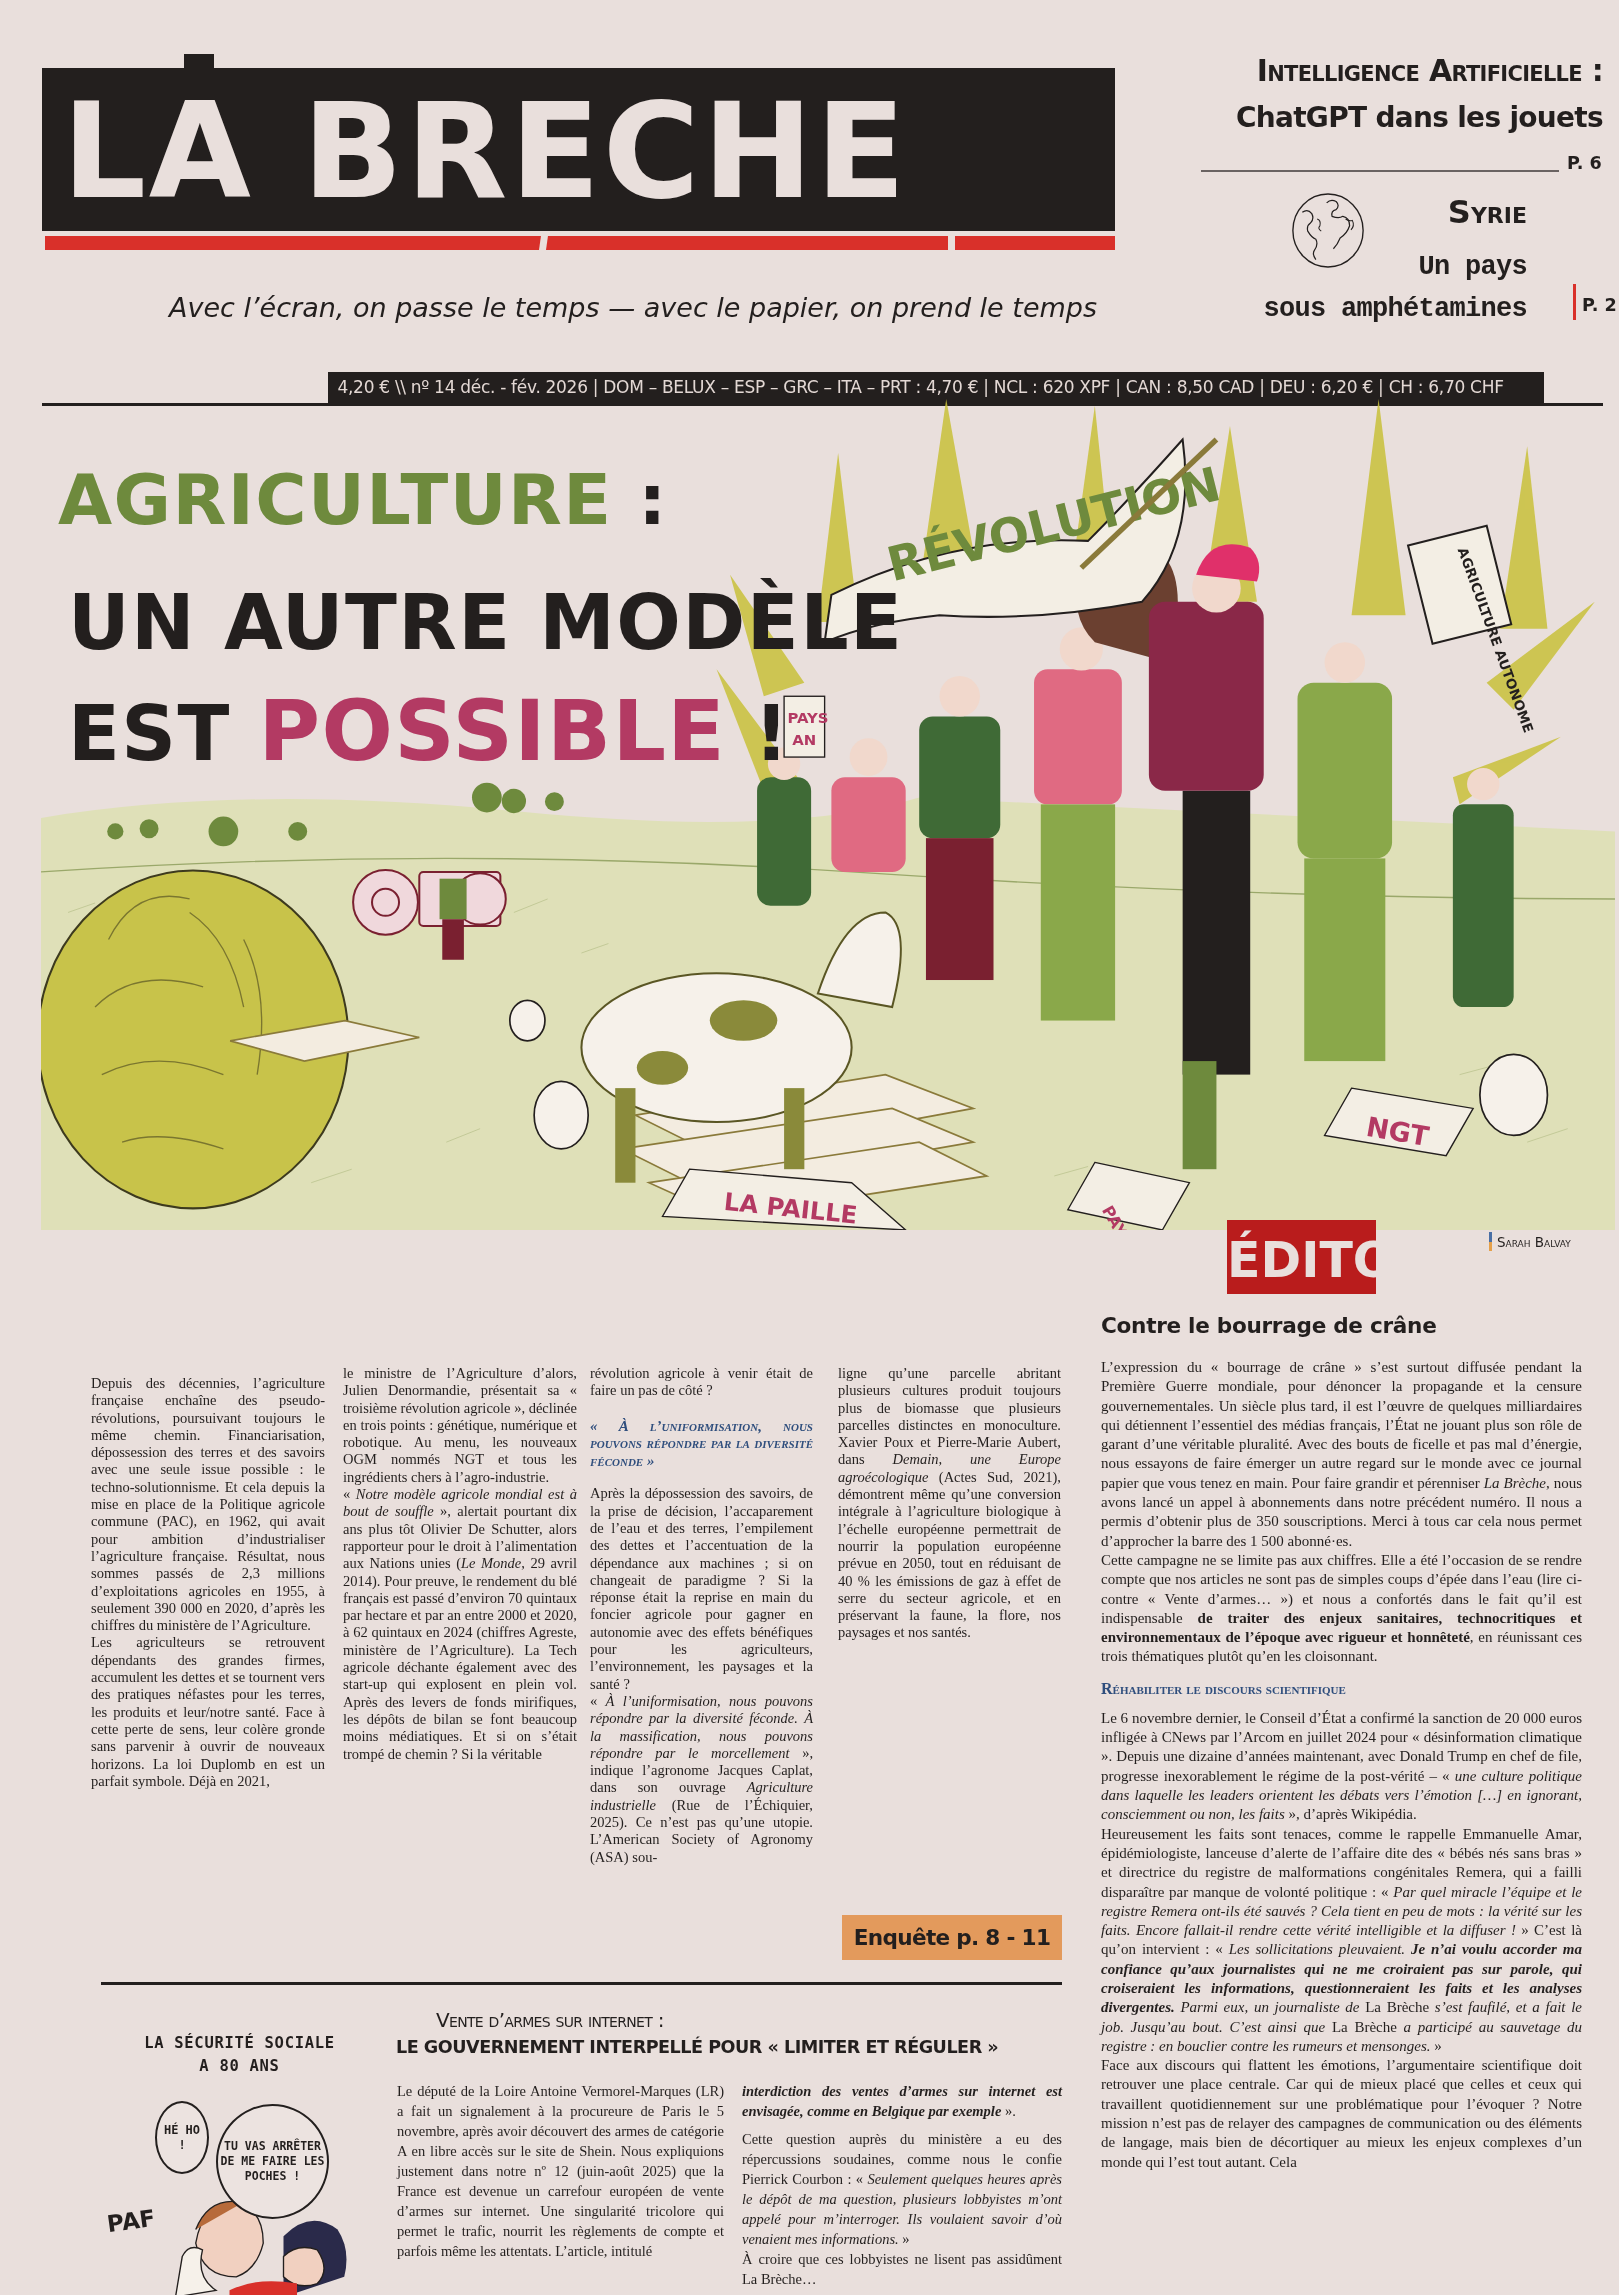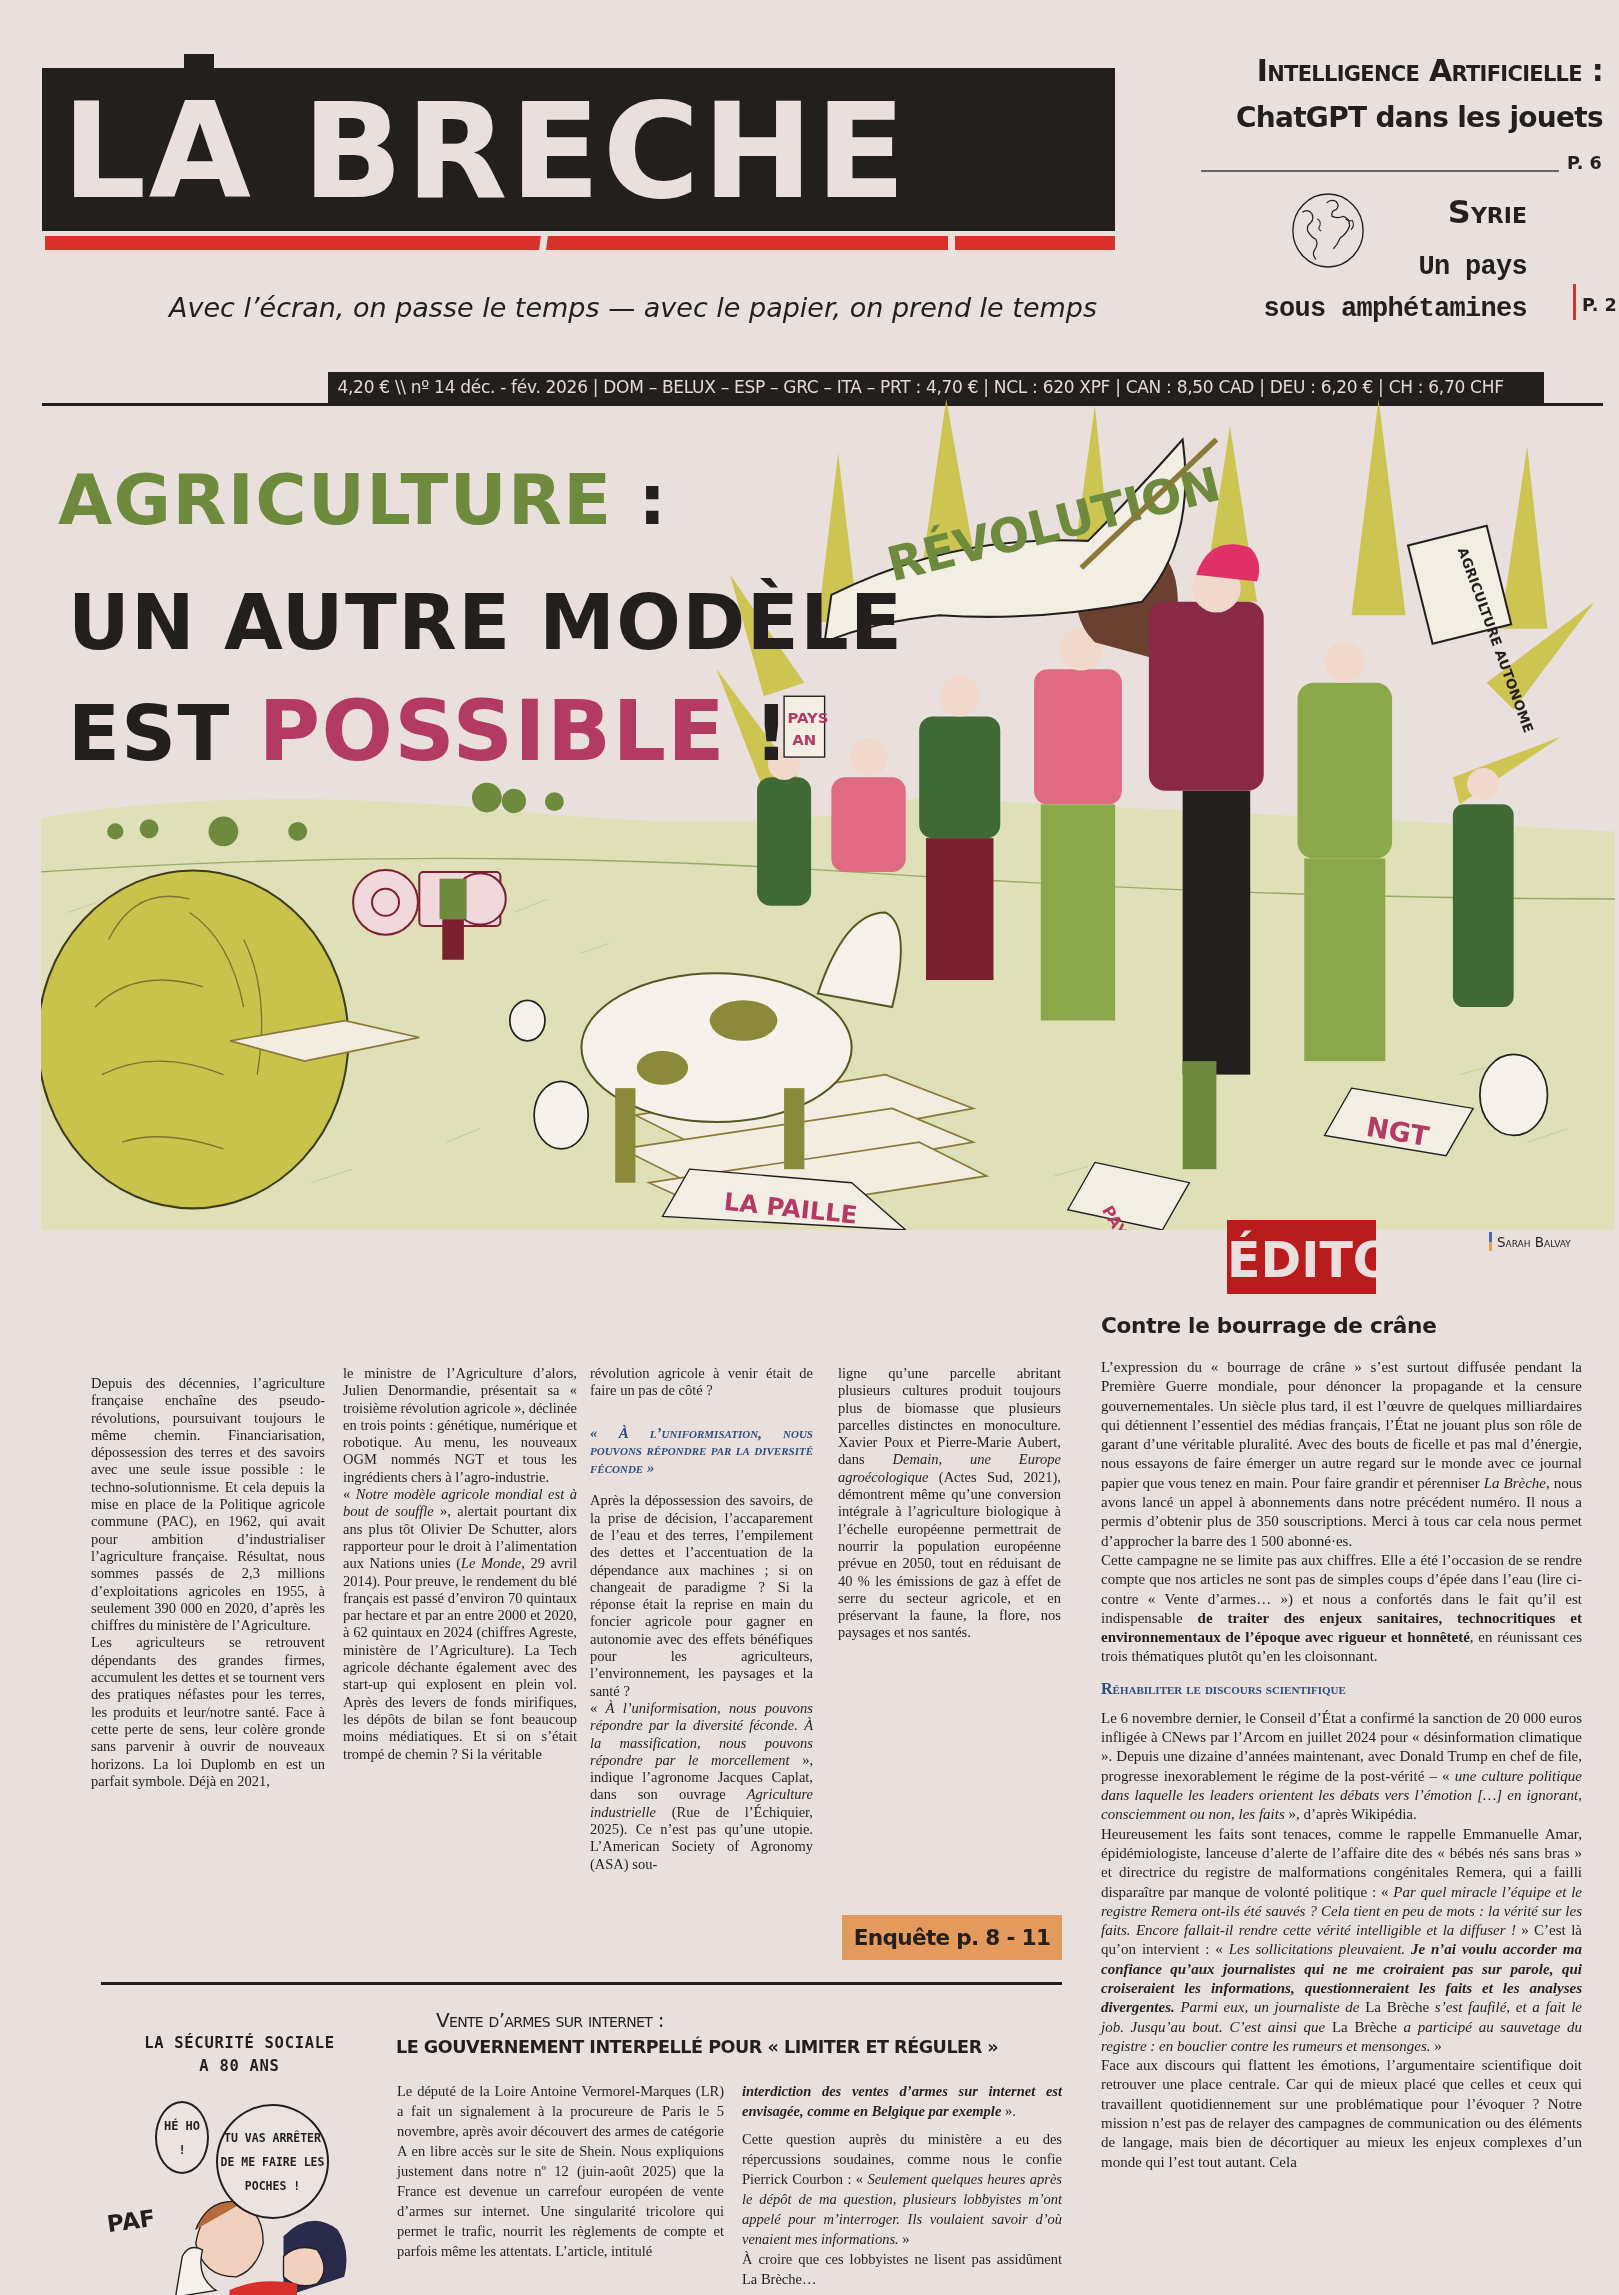--- a/index.html
+++ b/index.html
@@ -92,21 +92,21 @@
     font-family: "DejaVu Sans", sans-serif; font-weight: bold; font-style: italic;
     font-size: 36px; line-height: 50px; font-variant: small-caps; letter-spacing: -1px;
   }
   .col {
     font-size: 14.5px; line-height: 17.3px; text-align: justify; hyphens: auto;
   }
   .col p { margin: 0; }
   .col i { font-style: italic; }
   .pullquote {
     color: #2f4e7d; font-weight: bold; font-style: italic; font-variant: small-caps;
-    font-size: 15px; line-height: 17.6px; margin: 25px 0 15px 0;
+    font-size: 15px; line-height: 17.6px; margin: 18px 0 15px 0;
   }
   .col-1 { left: 91px; top: 1375px; width: 234px; }
   .col-2 { left: 343px; top: 1365px; width: 234px; }
   .col-3 { left: 590px; top: 1365px; width: 223px; }
   .col-4 { left: 838px; top: 1365px; width: 223px; }
 
   .enquete-tag {
     left: 842px; top: 1915px; width: 220px; height: 45px; background: #e39a5c;
     font-family: "DejaVu Sans", sans-serif; font-weight: bold; font-size: 21.6px; text-align: center; line-height: 45px;
     letter-spacing: -0.7px;
@@ -127,21 +127,21 @@
   
   .cartoon { left: 81px; top: 2020px; width: 297px; height: 276px; }
   .cartoon-caption {
     left: 128px; top: 2032px; width: 223px; text-align: center;
     font-family: "DejaVu Sans Mono", monospace; font-weight: bold; font-size: 15.5px; line-height: 23px;
     letter-spacing: 0.7px;
   }
   .bubble {
     position: absolute; border: 2px solid #231f1e; border-radius: 50%; background: #ece3e0;
     font-family: "DejaVu Sans Mono", monospace; font-weight: bold; text-align: center;
-    display: flex; align-items: center; justify-content: center; line-height: 24px;
+    display: flex; align-items: center; justify-content: center; line-height: 15px;
   }
   .bubble-1 { left: 155px; top: 2101px; width: 54px; height: 73px; font-size: 12px; }
   .bubble-2 { left: 216px; top: 2104px; width: 113px; height: 115px; font-size: 11.5px; }
   .paf { left: 107px; top: 2208px; font-family: "DejaVu Sans", sans-serif; font-weight: bold; font-size: 23px; transform: rotate(-8deg); }
 
   
   .armes-kicker {
     left: 396px; top: 2008px; font-family: "DejaVu Sans", sans-serif; font-weight: normal;
     font-size: 20px; font-variant: small-caps; letter-spacing: -0.7px; margin-left: 40px;
   }

